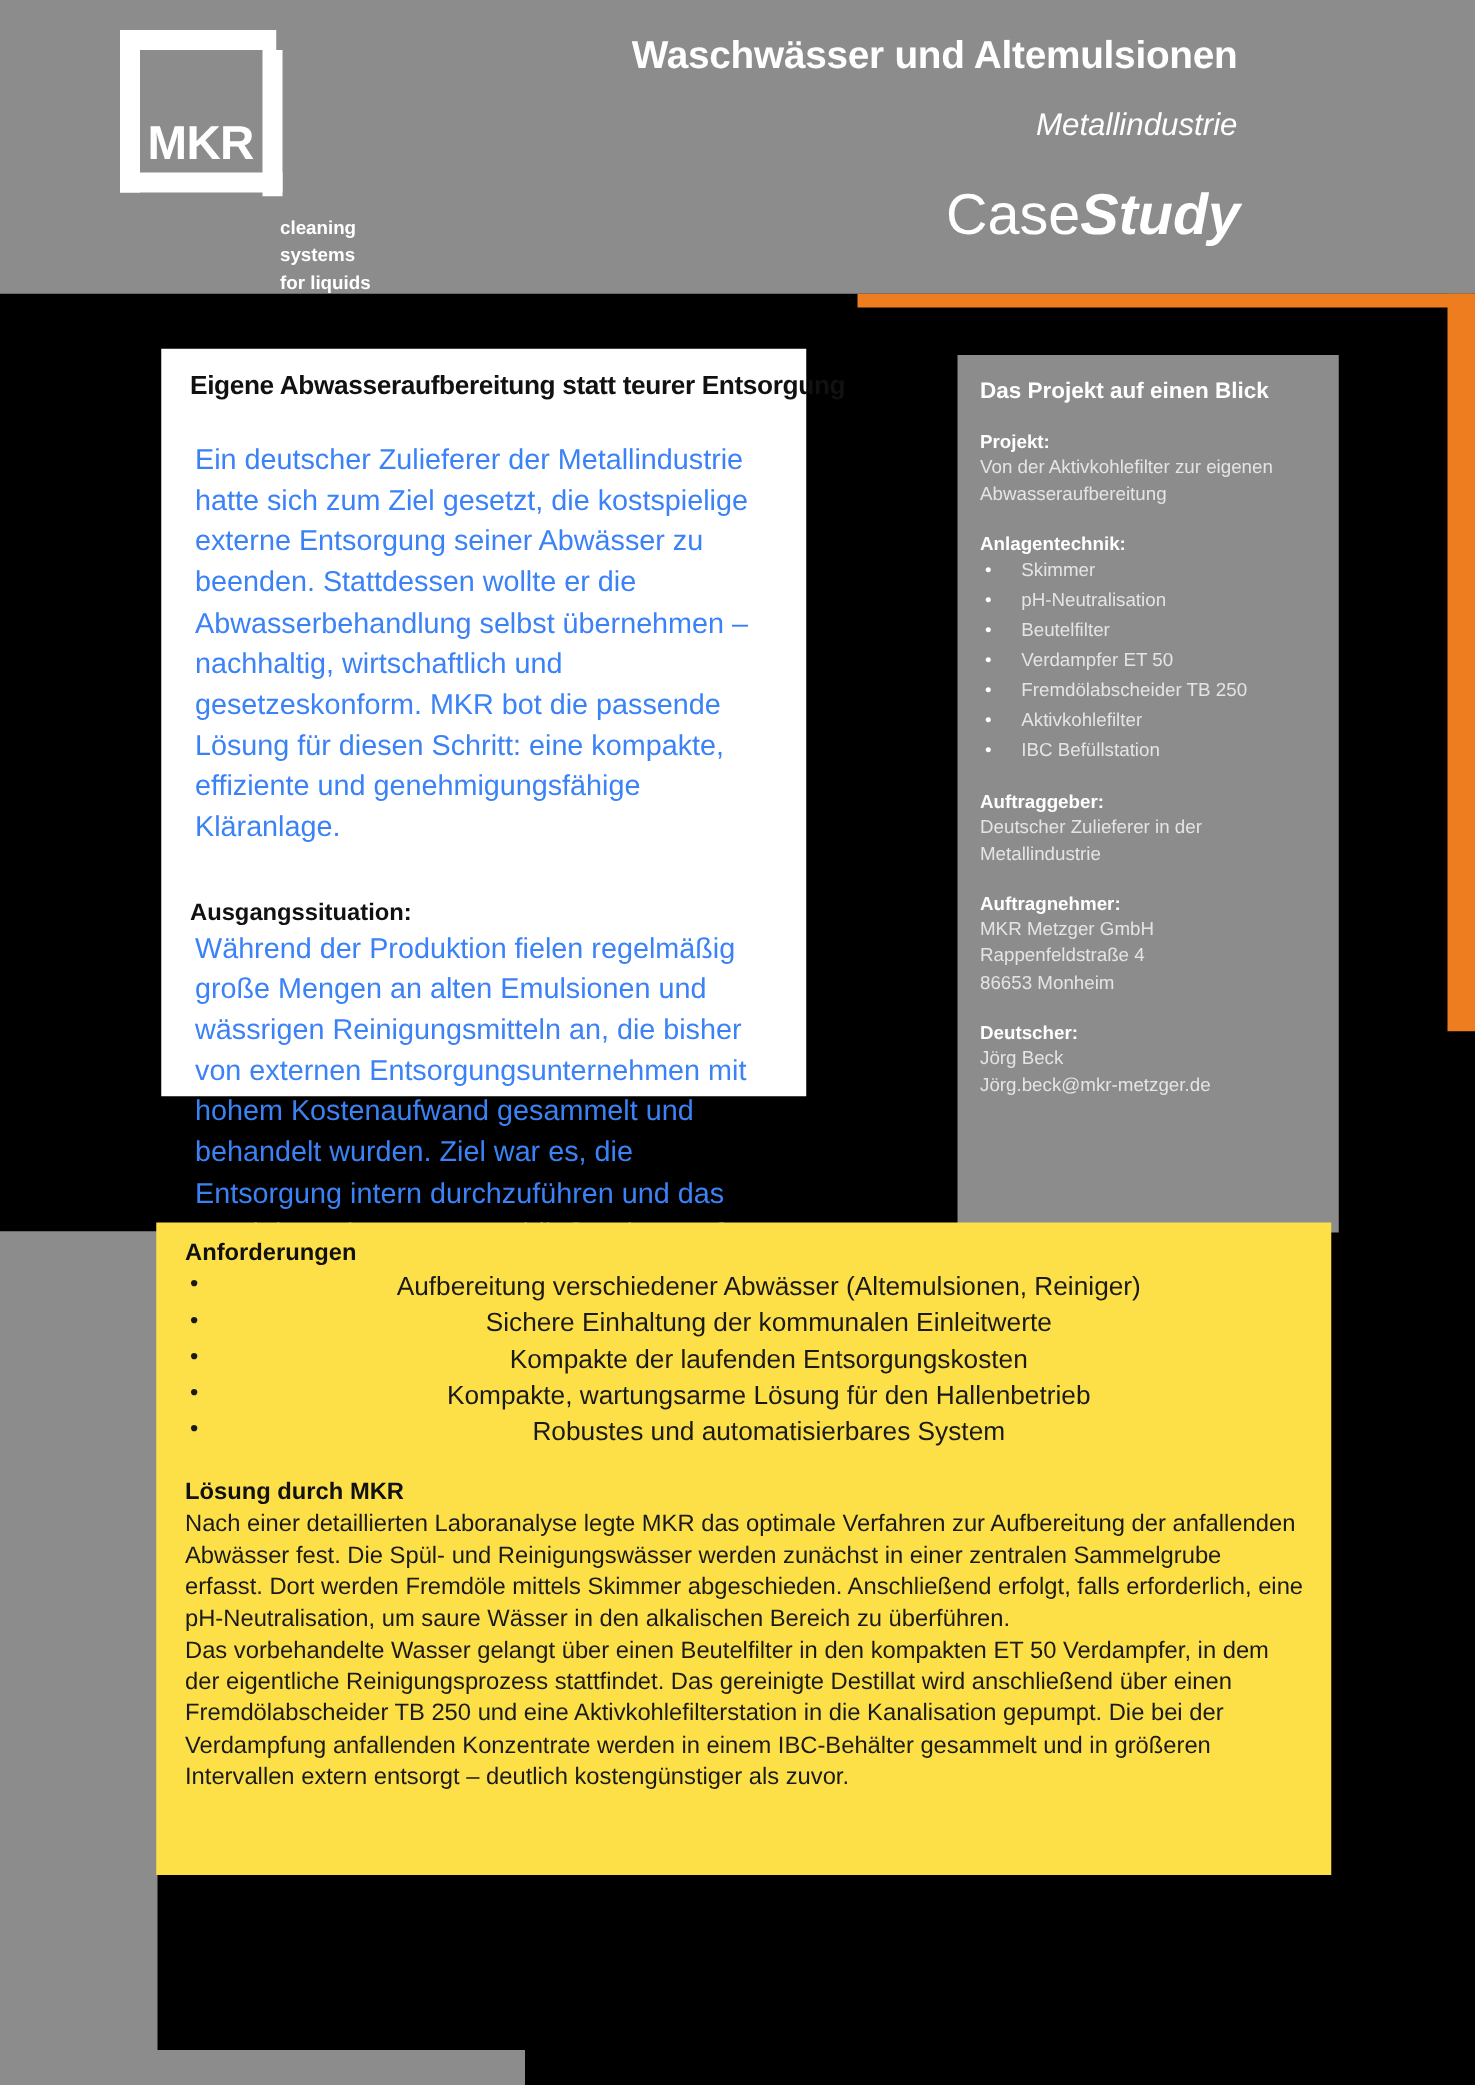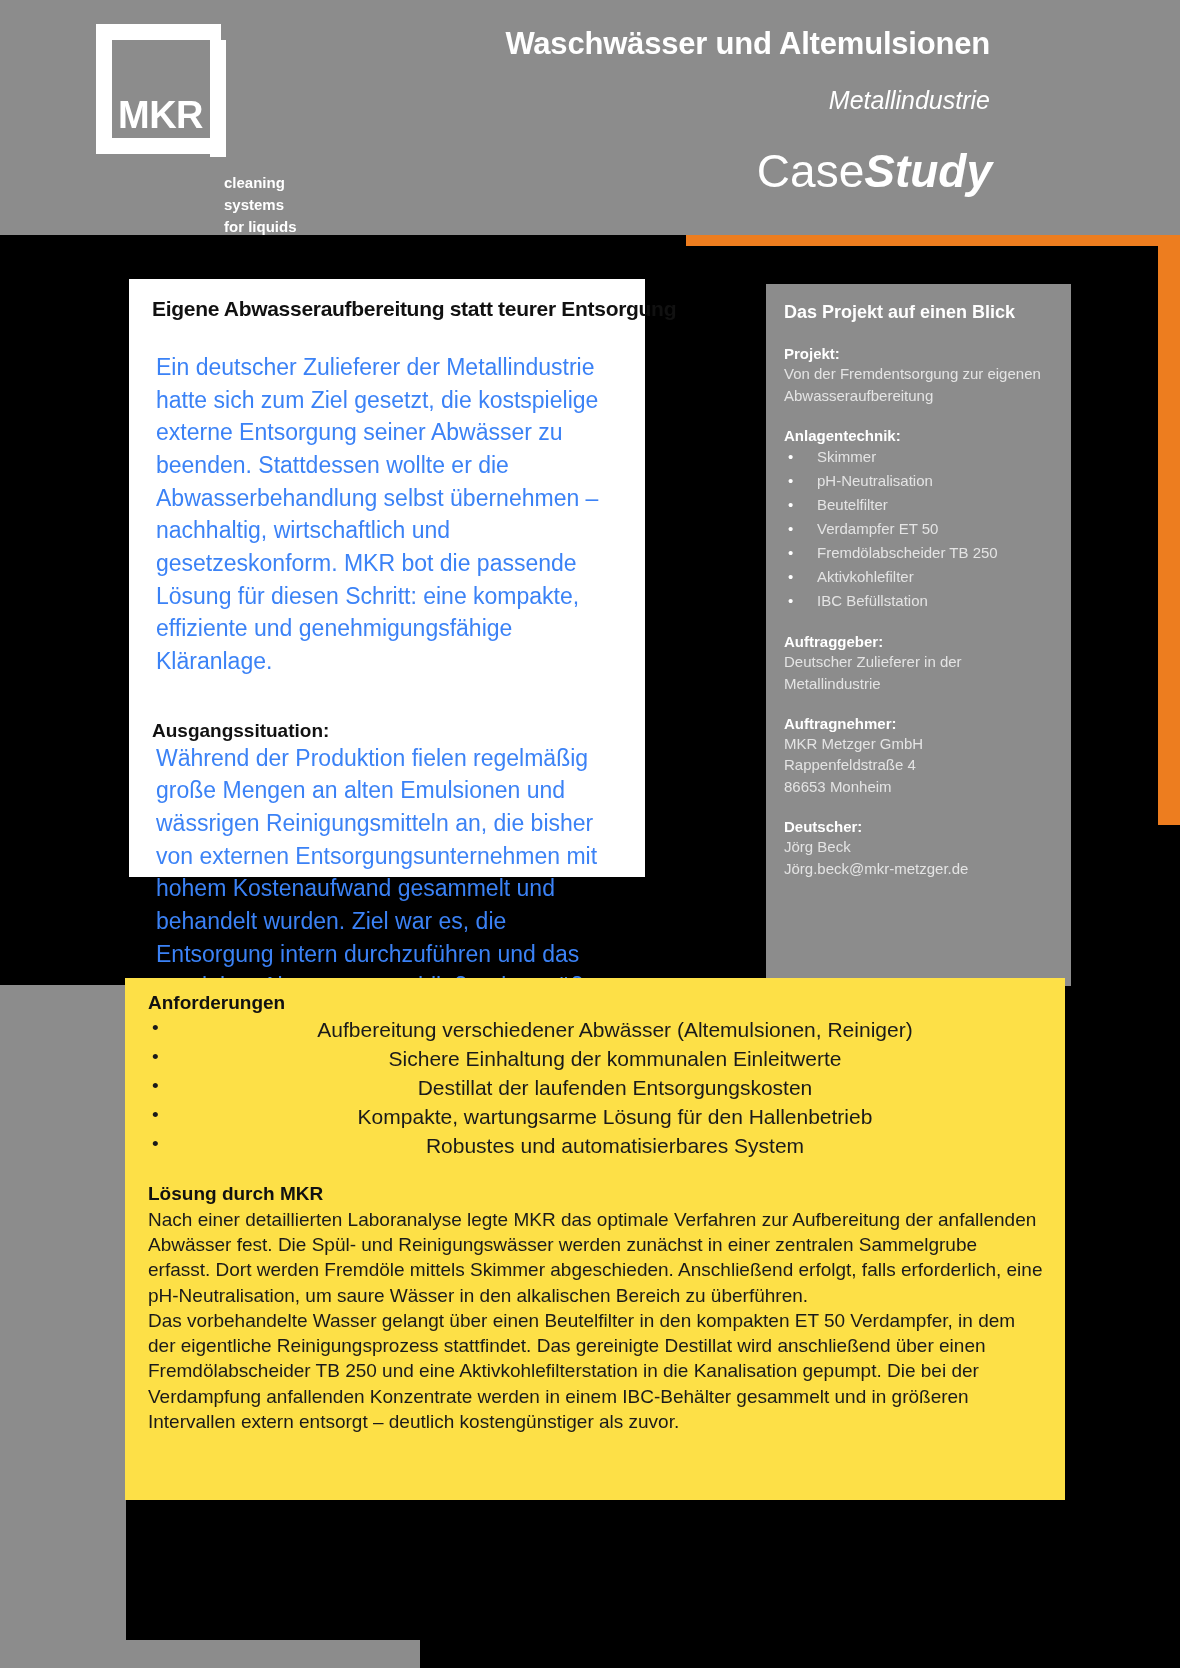--- a/index.html
+++ b/index.html
@@ -290,21 +290,21 @@
   <div class="shadow-block" style="left:150px; top:300px; width:640px; height:600px;"></div>
   <div class="shadow-block" style="left:148px; top:998px; width:940px; height:525px;"></div>
 
   <div class="grey-strip"></div>
   <div class="grey-strip-bottom"></div>
 
   <div class="sidebar">
     <div class="sb-title">Das Projekt auf einen Blick</div>
 
     <div class="sb-label">Projekt:</div>
-    <div class="sb-text">Von der Fremdentsorgung zur eigenen Abwasseraufbereitung</div>
+    <div class="sb-text">Von der Aktivkohlefilter zur eigenen Abwasseraufbereitung</div>
 
     <div class="sb-gap"></div>
 
     <div class="sb-label">Anlagentechnik:</div>
     <ul class="sb-list">
       <li>Skimmer</li>
       <li>pH-Neutralisation</li>
       <li>Beutelfilter</li>
       <li>Verdampfer ET 50</li>
       <li>Fremdölabscheider TB 250</li>
@@ -337,21 +337,21 @@
     <div class="gap-lg"></div>
     <div class="section-label">Ausgangssituation:</div>
     <div class="body-text">Während der Produktion fielen regelmäßig große Mengen an alten Emulsionen und wässrigen Reinigungsmitteln an, die bisher von externen Entsorgungsunternehmen mit hohem Kostenaufwand gesammelt und behandelt wurden. Ziel war es, die Entsorgung intern durchzuführen und das gereinigte Abwasser anschließend gemäß den Nürnberger Vorgaben in die Kanalisation einzuleiten.</div>
   </div>
 
   <div class="card-bottom">
     <div class="b-heading">Anforderungen</div>
     <ul class="b-list">
       <li>Aufbereitung verschiedener Abwässer (Altemulsionen, Reiniger)</li>
       <li>Sichere Einhaltung der kommunalen Einleitwerte</li>
-      <li>Destillat der laufenden Entsorgungskosten</li>
+      <li>Kompakte der laufenden Entsorgungskosten</li>
       <li>Kompakte, wartungsarme Lösung für den Hallenbetrieb</li>
       <li>Robustes und automatisierbares System</li>
     </ul>
 
     <div class="b-gap"></div>
 
     <div class="b-heading">Lösung durch MKR</div>
     <div class="b-para">Nach einer detaillierten Laboranalyse legte MKR das optimale Verfahren zur Aufbereitung der anfallenden Abwässer fest. Die Spül- und Reinigungswässer werden zunächst in einer zentralen Sammelgrube erfasst. Dort werden Fremdöle mittels Skimmer abgeschieden. Anschließend erfolgt, falls erforderlich, eine pH-Neutralisation, um saure Wässer in den alkalischen Bereich zu überführen.</div>
     <div class="b-para">Das vorbehandelte Wasser gelangt über einen Beutelfilter in den kompakten ET 50 Verdampfer, in dem der eigentliche Reinigungsprozess stattfindet. Das gereinigte Destillat wird anschließend über einen Fremdölabscheider TB 250 und eine Aktivkohlefilterstation in die Kanalisation gepumpt. Die bei der Verdampfung anfallenden Konzentrate werden in einem IBC-Behälter gesammelt und in größeren Intervallen extern entsorgt – deutlich kostengünstiger als zuvor.</div>
   </div>

